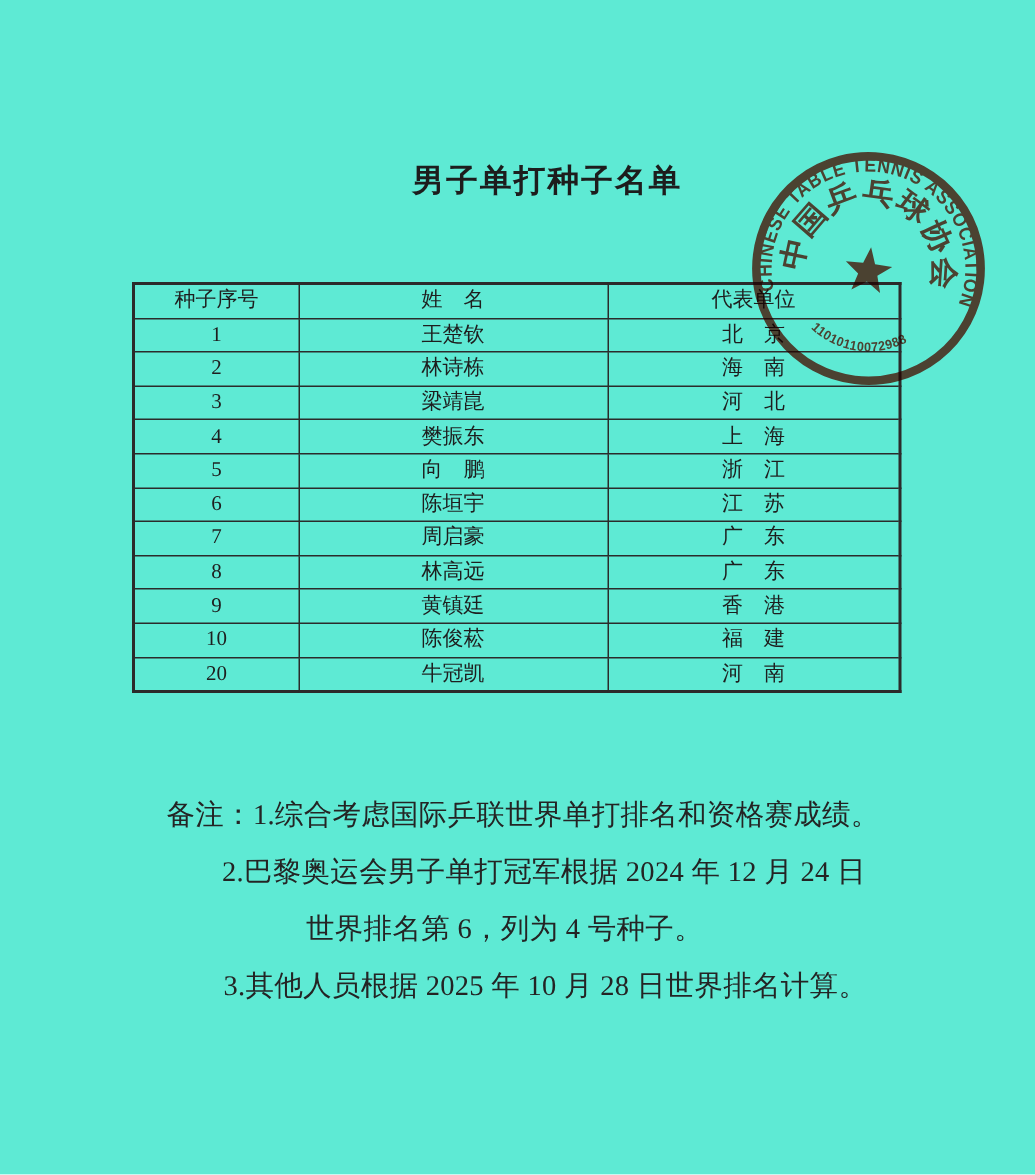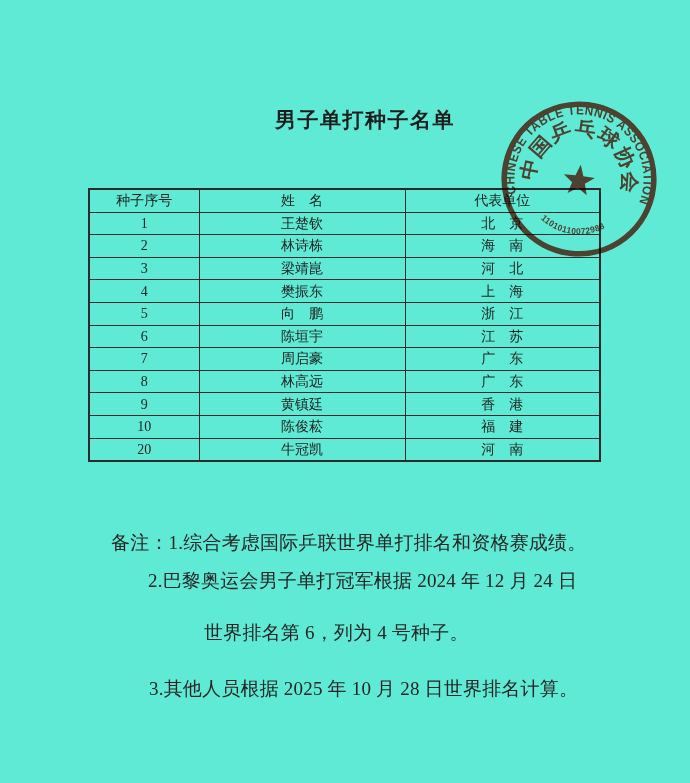--- a/index.html
+++ b/index.html
@@ -21,22 +21,22 @@
   .seed-table th,.seed-table td{
     border:1px solid #2b2b2b;text-align:center;vertical-align:middle;
     padding:2px;height:17.6px;line-height:17px;font-weight:400;
     overflow:hidden;white-space:nowrap;
   }
   .note{
     position:absolute;font-size:19px;color:#242424;white-space:nowrap;letter-spacing:0.2px;
   }
   .note-1{left:111px;top:530px;}
   .note-2{left:148px;top:568px;}
-  .note-3{left:204px;top:620px;}
-  .note-4{left:149px;top:644px;margin-top:32px;}
+  .note-3{left:204px;top:606px;}
+  .note-4{left:149px;top:644px;}
   .stamp{
     position:absolute;left:495px;top:95px;width:168px;height:168px;
     mix-blend-mode:multiply;opacity:0.92;pointer-events:none;
   }
   .stamp text{font-weight:700;}
   .stamp .eng{font-family:"Liberation Sans","DejaVu Sans",sans-serif;font-size:12.5px;letter-spacing:0.6px;}
   .stamp .chn{font-family:"Liberation Serif","DejaVu Serif",serif;font-size:19px;letter-spacing:1px;}
   .stamp .num{font-family:"Liberation Sans","DejaVu Sans",sans-serif;font-size:8.5px;letter-spacing:0.4px;}
 </style>
 </head>

